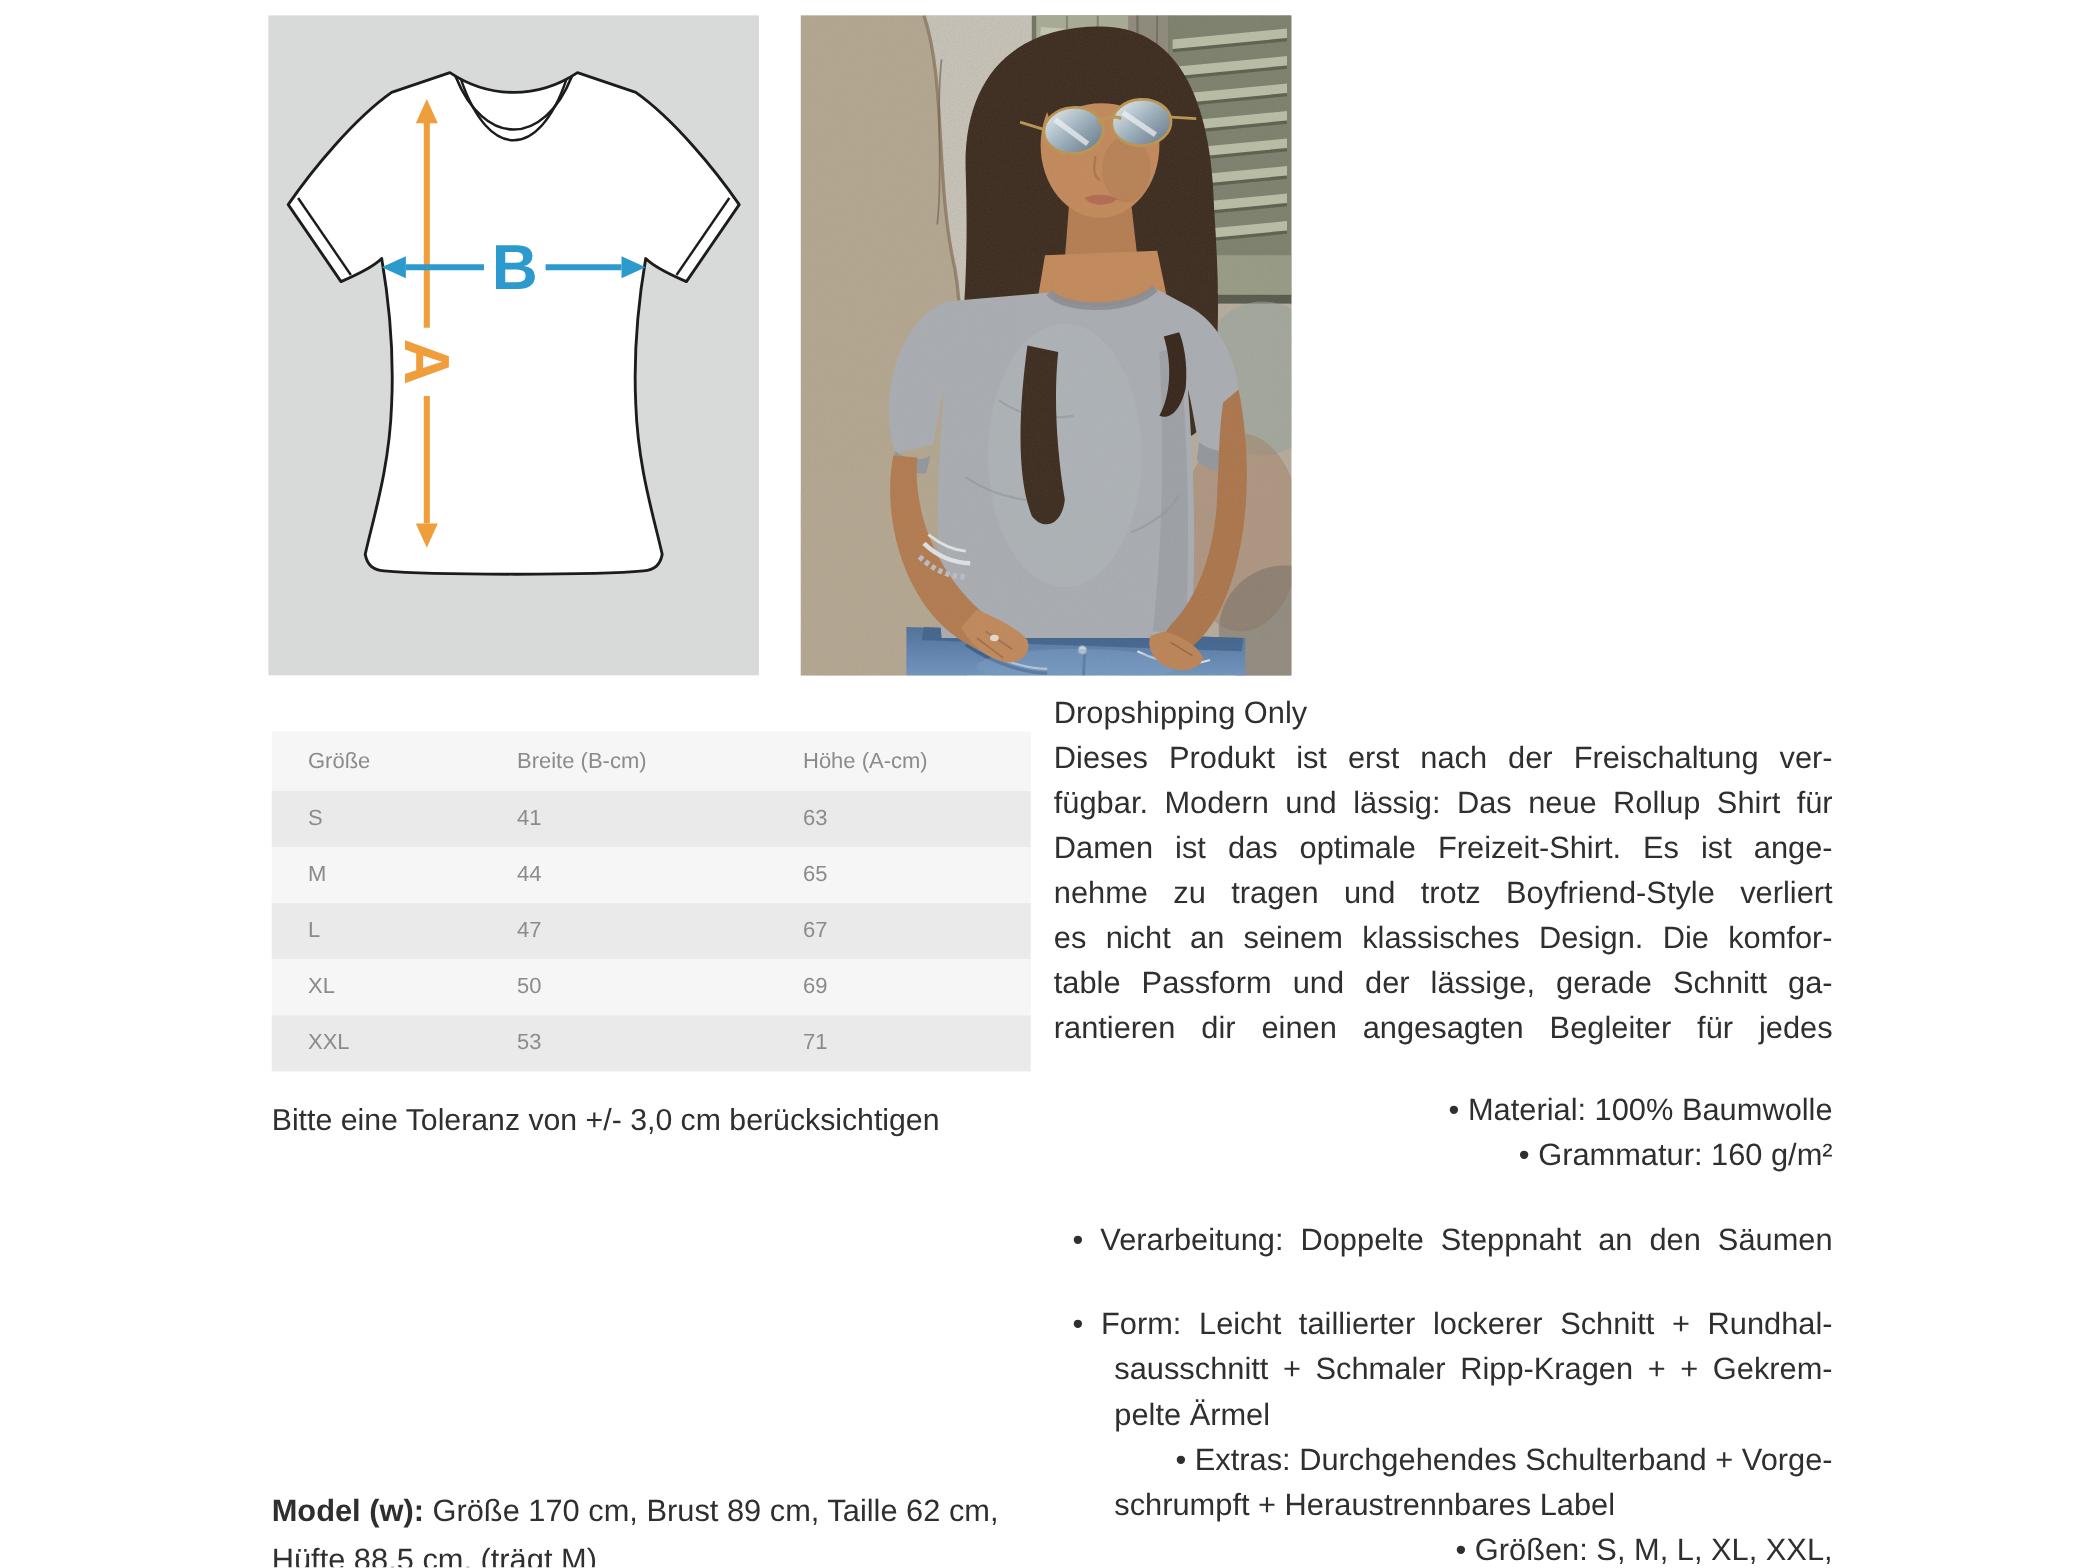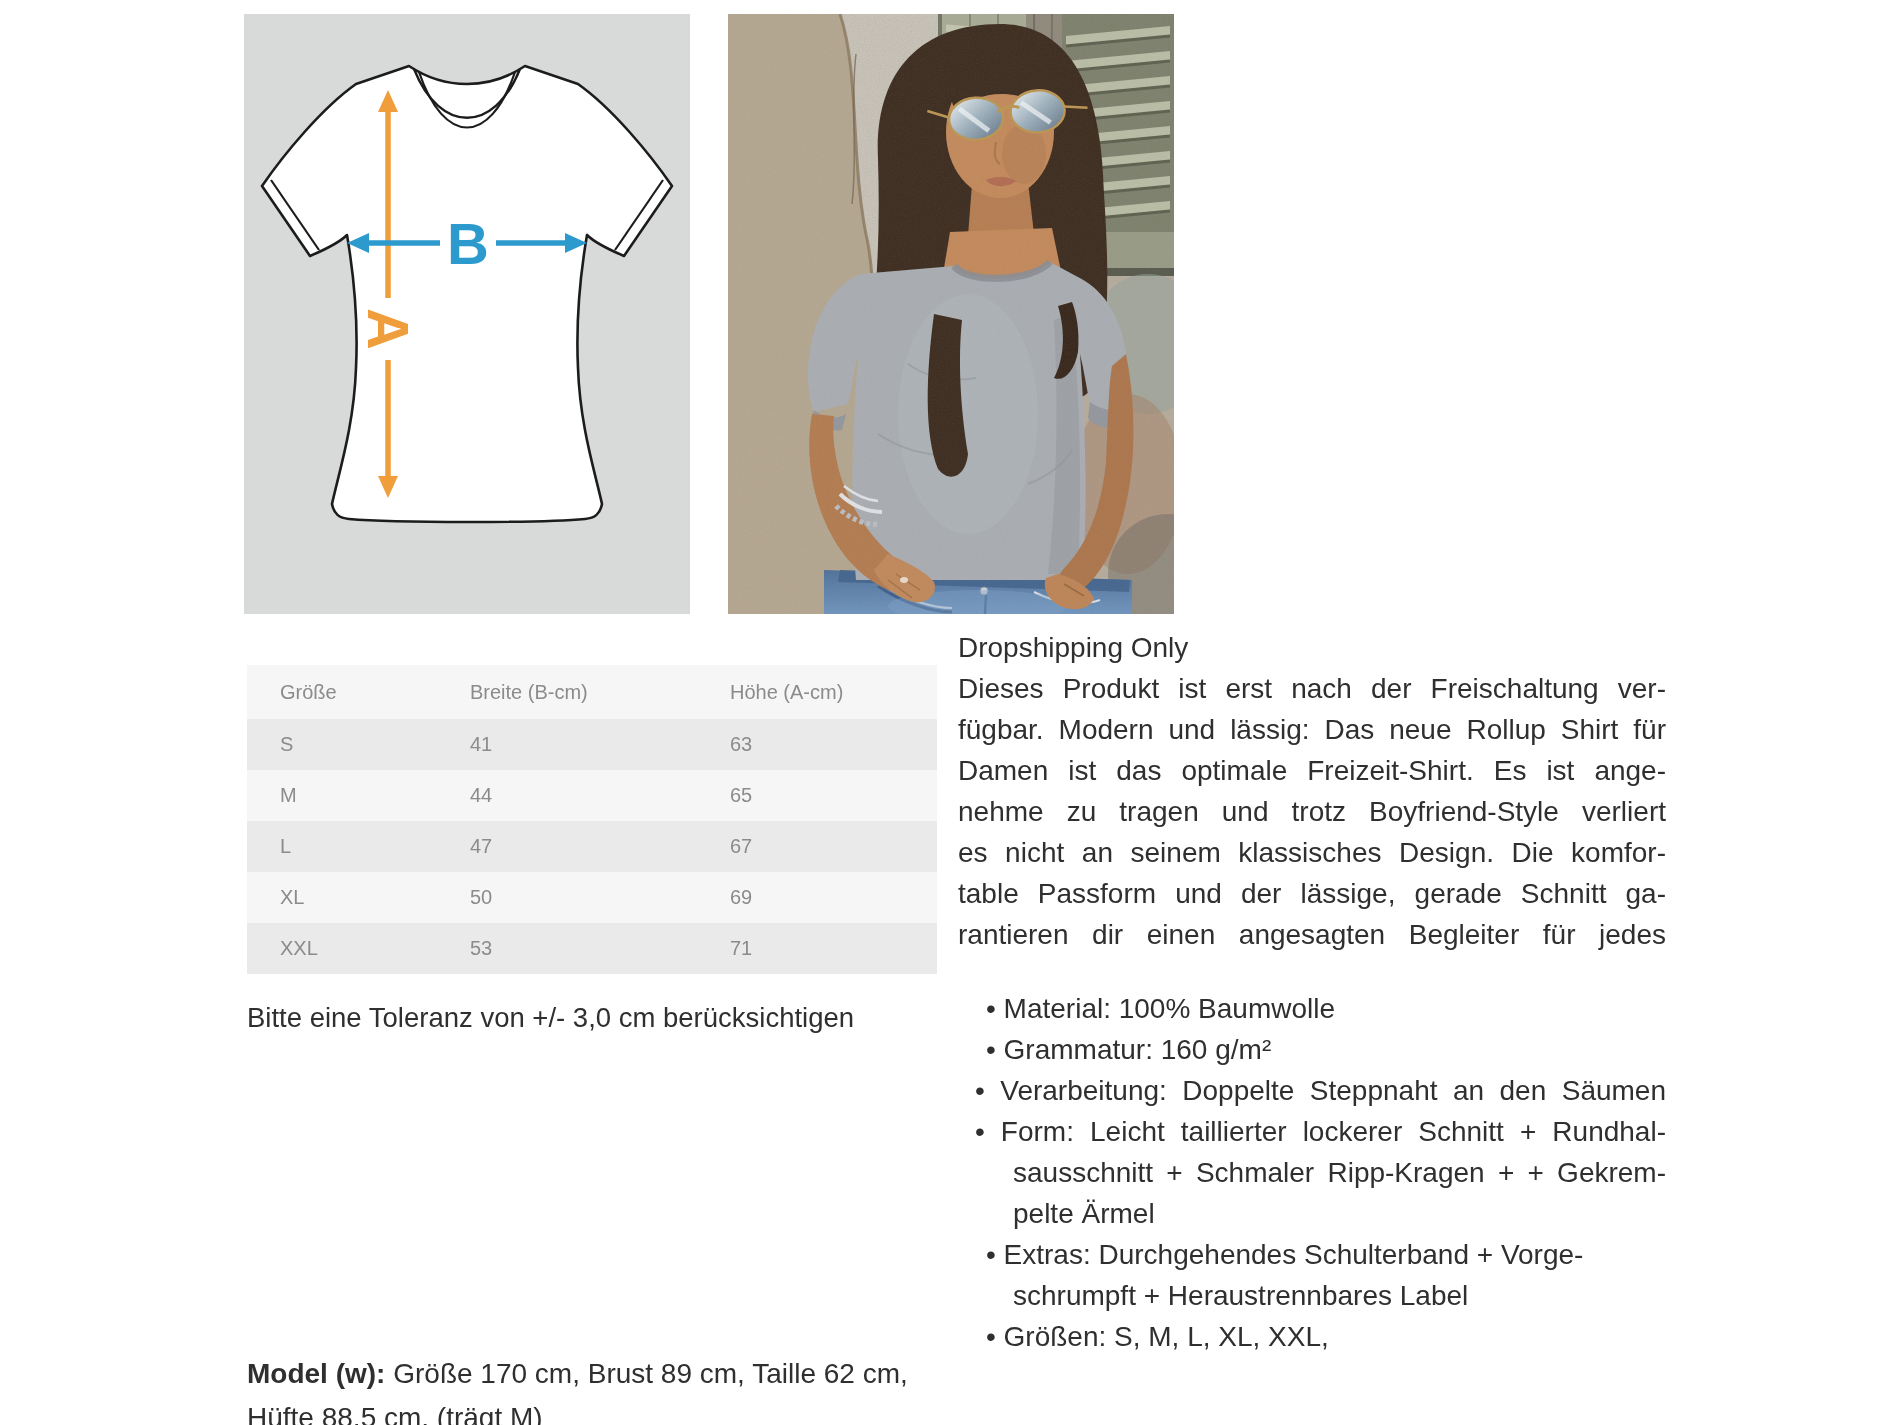--- a/index.html
+++ b/index.html
@@ -20,22 +20,22 @@
 
   .tolerance{position:absolute;left:247px;top:1002px;font-size:27.5px;color:#2f2f2f;}
 
   .model-info{position:absolute;left:247px;top:1352px;width:740px;font-size:28px;line-height:44px;color:#2f2f2f;}
   .model-info .bold{font-weight:bold;}
 
   
   .desc{position:absolute;left:958px;top:627px;width:708px;font-size:28px;line-height:41px;color:#2f2f2f;}
   .desc .just{text-align:justify;text-align-last:justify;text-justify:inter-word;}
   .desc .gap{height:33px;}
-  .spec.b{padding-left:28px;}
-  .spec.bf{padding-left:17px;}
+  .spec.b{padding-left:28px;text-align:right;}
+  .spec.bf{padding-left:17px;margin-top:36px;}
   .spec.cont{padding-left:55px;}
 </style>
 </head>
 <body>
 
 <div class="page">
 
   <div class="panel" id="diagram-panel">
     <svg viewBox="0 0 446 600">
 

